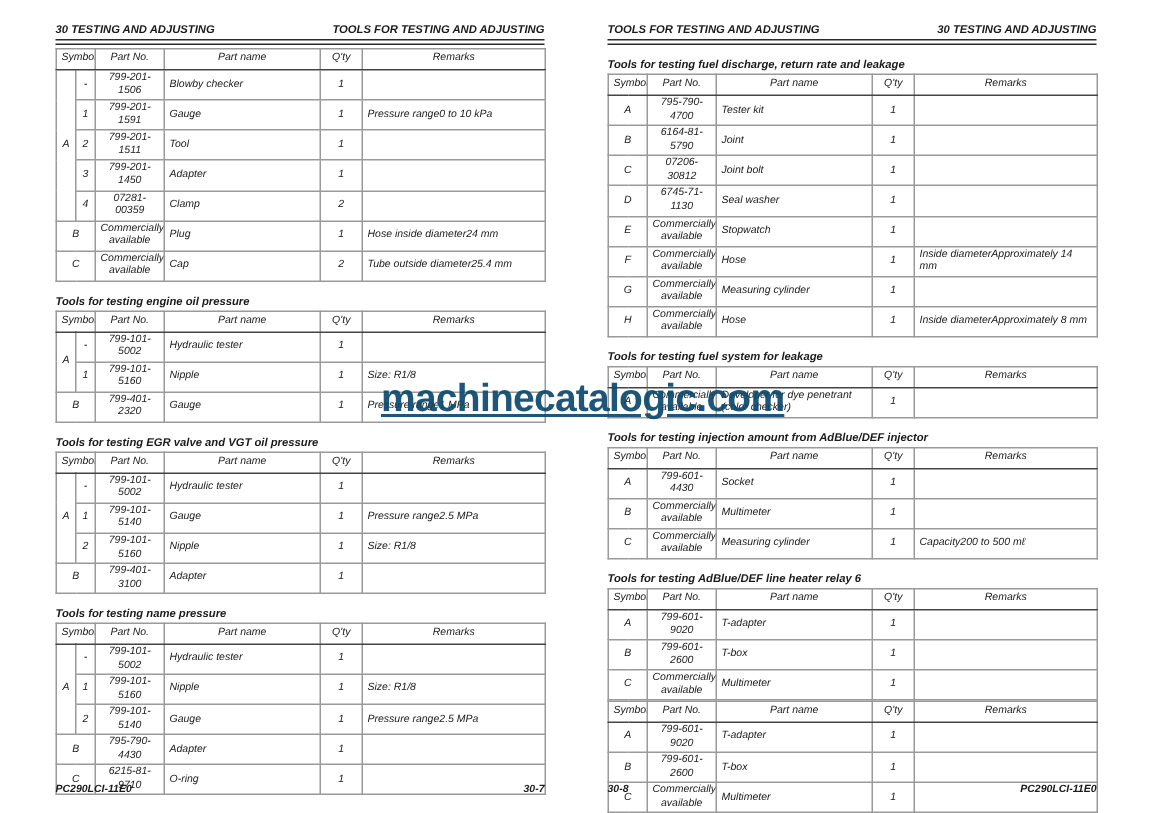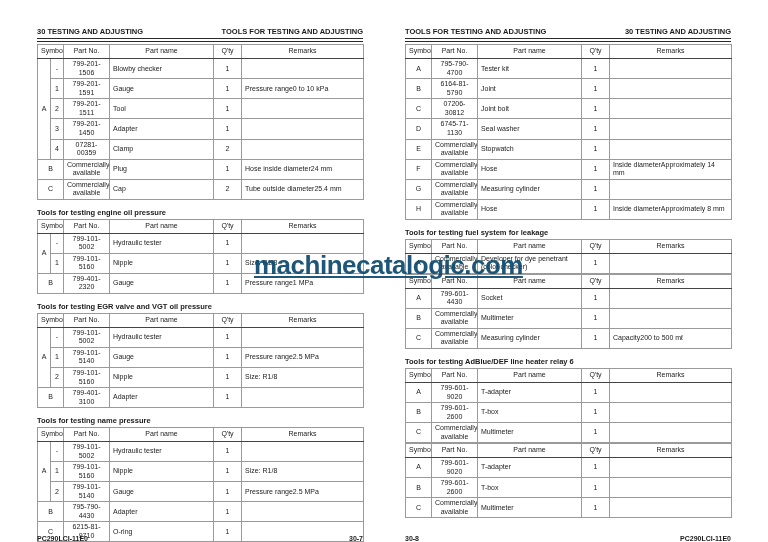--- a/index.html
+++ b/index.html
@@ -2,21 +2,21 @@
 <html><head>
 <meta charset="utf-8">
 <style>
   html,body{margin:0;padding:0;}
   body{
     width:768px;height:542px;position:relative;background:#ffffff;
     font-family:"Liberation Sans","DejaVu Sans",sans-serif;
     color:#1b1b1b;overflow:hidden;
     -webkit-font-smoothing:antialiased;
   }
-  .page{position:absolute;top:28px;width:326px;height:514px;}
+  .page{position:absolute;top:16px;width:326px;height:514px;font-style:italic;}
   .page-left{left:37px;}
   .page-right{left:405px;}
   .page-header{display:flex;justify-content:space-between;align-items:flex-end;
     font-size:7.5px;font-weight:bold;letter-spacing:0;line-height:1.1;padding-bottom:2px;}
   .header-rule{height:2px;border-top:1px solid #2a2a2a;border-bottom:1.5px solid #2a2a2a;margin-bottom:2px;}
   .tables{}
   .tbl-title{font-size:7.5px;font-weight:bold;margin:8px 0 2px 0;line-height:1.2;}
   table.tools{border-collapse:collapse;width:326px;table-layout:fixed;
     border-top:1.4px solid #3a3a3a;border-bottom:1.4px solid #3a3a3a;}
   table.tools th, table.tools td{
@@ -280,20 +280,21 @@
   </div>
 </div>
 
 <div class="page page-right">
   <div class="page-header">
     <span>TOOLS FOR TESTING AND ADJUSTING</span>
     <span>30 TESTING AND ADJUSTING</span>
   </div>
   <div class="header-rule"></div>
   <div class="tables">
+      <div class="tbl-title">Tools for testing fuel discharge, return rate and leakage</div>
       <table class="tools">
         <colgroup>
           <col style="width: 13px;">
           <col style="width: 13px;">
           <col style="width: 46px;">
           <col style="width: 104px;">
           <col style="width: 28px;">
           <col style="width: 122px;">
         </colgroup>
         <thead>
@@ -386,20 +387,21 @@
         <tbody>
           <tr>
             <td class="c" colspan="2">A</td>
             <td class="c">Commercially available</td>
             <td class="l">Developer for dye penetrant (color checker)</td>
             <td class="c">1</td>
             <td class="l"></td>
           </tr>
         </tbody>
       </table>
+      <div class="tbl-title">Tools for testing injection amount from AdBlue/DEF injector</div>
       <table class="tools">
         <colgroup>
           <col style="width: 13px;">
           <col style="width: 13px;">
           <col style="width: 46px;">
           <col style="width: 104px;">
           <col style="width: 28px;">
           <col style="width: 122px;">
         </colgroup>
         <thead>

